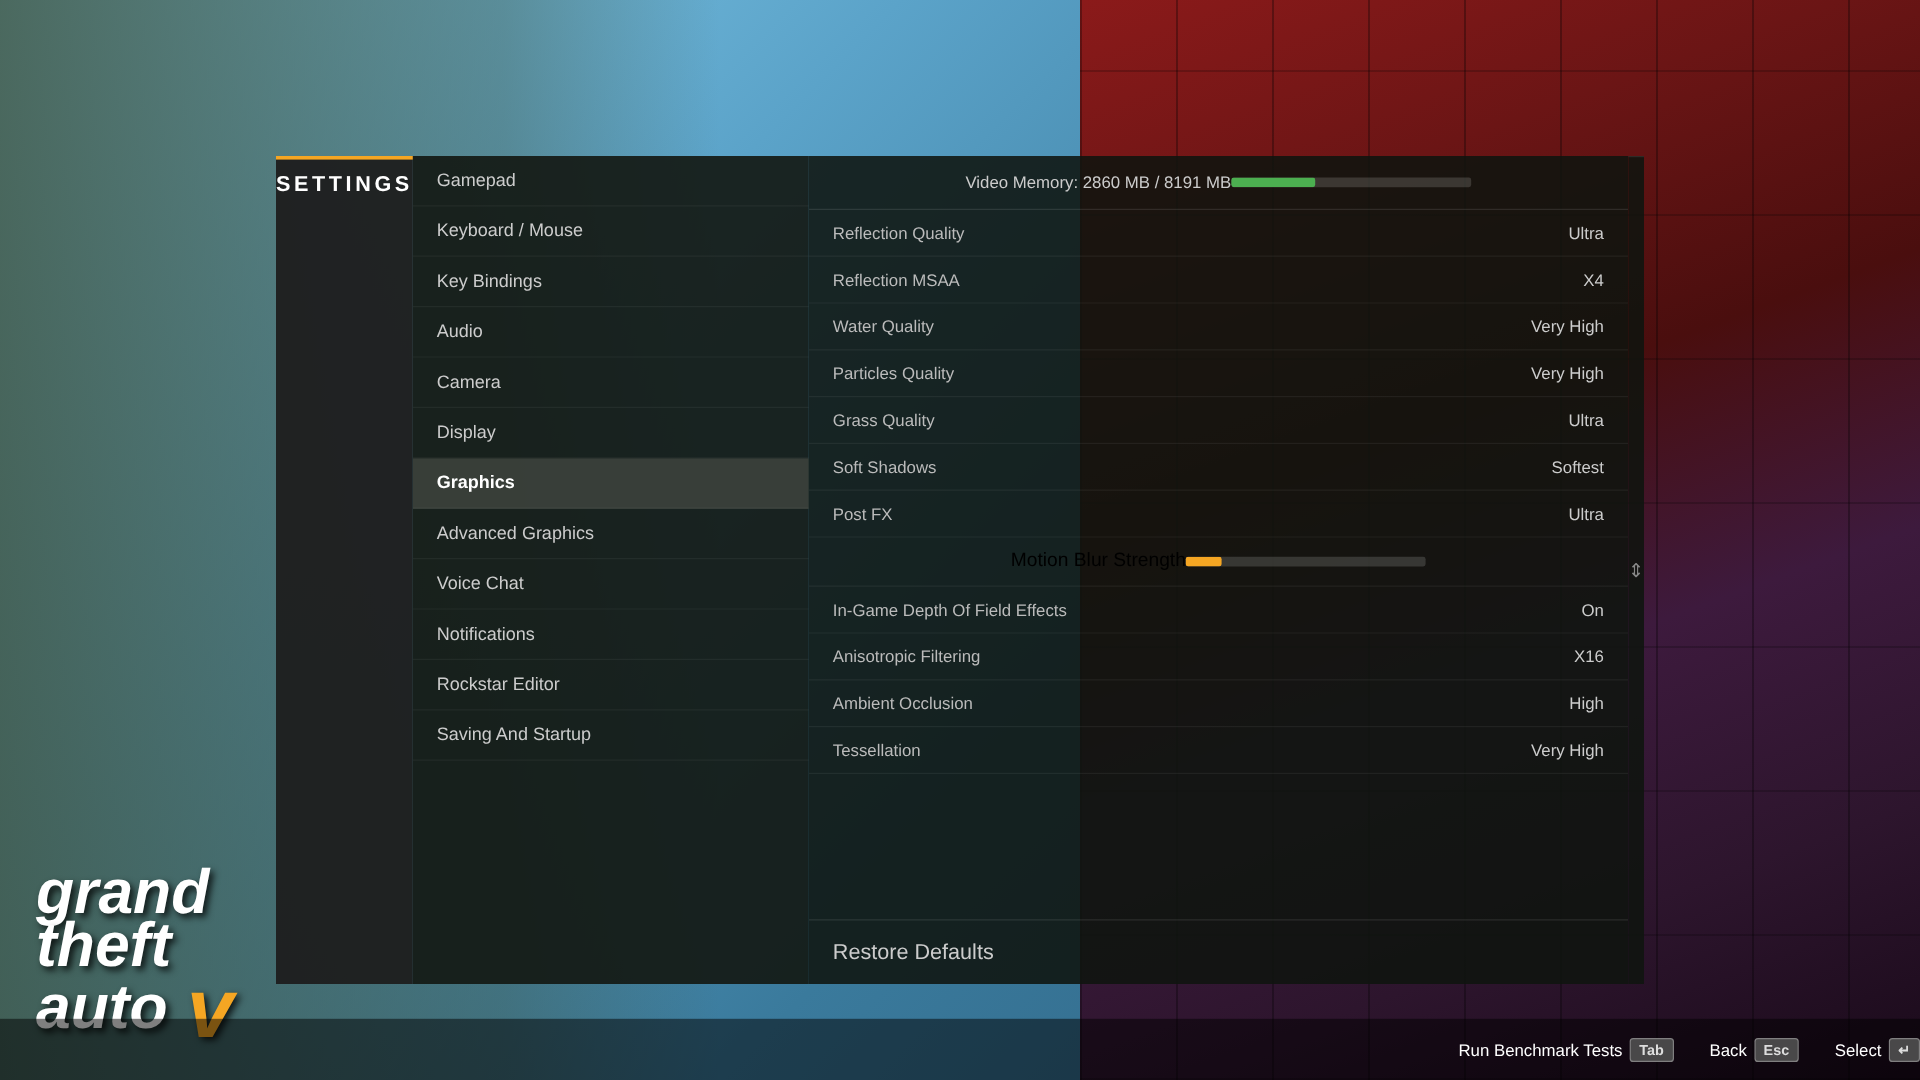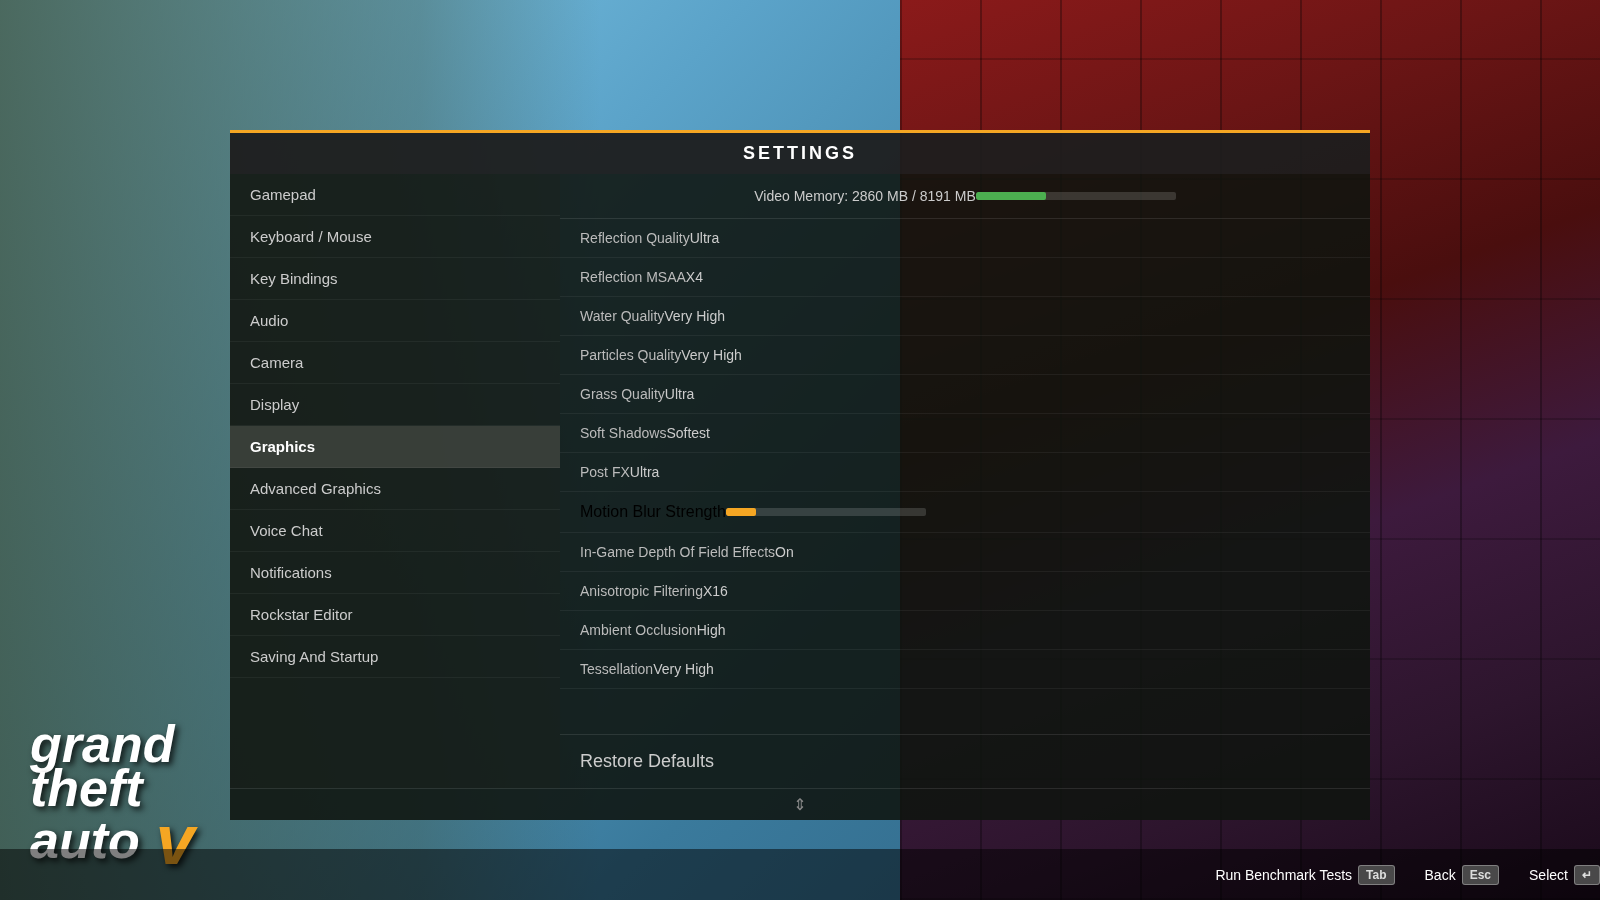--- a/index.html
+++ b/index.html
@@ -81,21 +81,21 @@
 
     
     .settings-panel {
       position: absolute;
       top: 130px;
       left: 230px;
       right: 230px;
       bottom: 80px;
       z-index: 20;
       display: flex;
-      flex-direction: column;
+      flex-direction: row;
     }
 
     .settings-title-bar {
       background: rgba(30,30,30,0.95);
       border-top: 3px solid #f5a623;
       padding: 10px 0;
       text-align: center;
     }
     .settings-title-bar span {
       color: white;
@@ -160,38 +160,38 @@
     }
     .video-memory-fill {
       height: 100%;
       background: #4caf50;
       border-radius: 2px;
     }
 
     .setting-row {
       display: flex;
       align-items: center;
-      justify-content: flex-start;
+      justify-content: space-between;
       padding: 11px 20px;
       border-bottom: 1px solid rgba(255,255,255,0.06);
     }
     .setting-row .s-label {
       color: #bbb;
       font-size: 14px;
     }
     .setting-row .s-value {
       color: #ccc;
       font-size: 14px;
       text-align: right;
     }
 
     .motion-blur-row {
       display: flex;
       align-items: center;
-      justify-content: flex-start;
+      justify-content: center;
       padding: 11px 20px;
       border-bottom: 1px solid rgba(255,255,255,0.06);
     }
     .motion-blur-bar {
       width: 200px;
       height: 8px;
       background: rgba(255,255,255,0.15);
       border-radius: 2px;
       overflow: hidden;
     }

